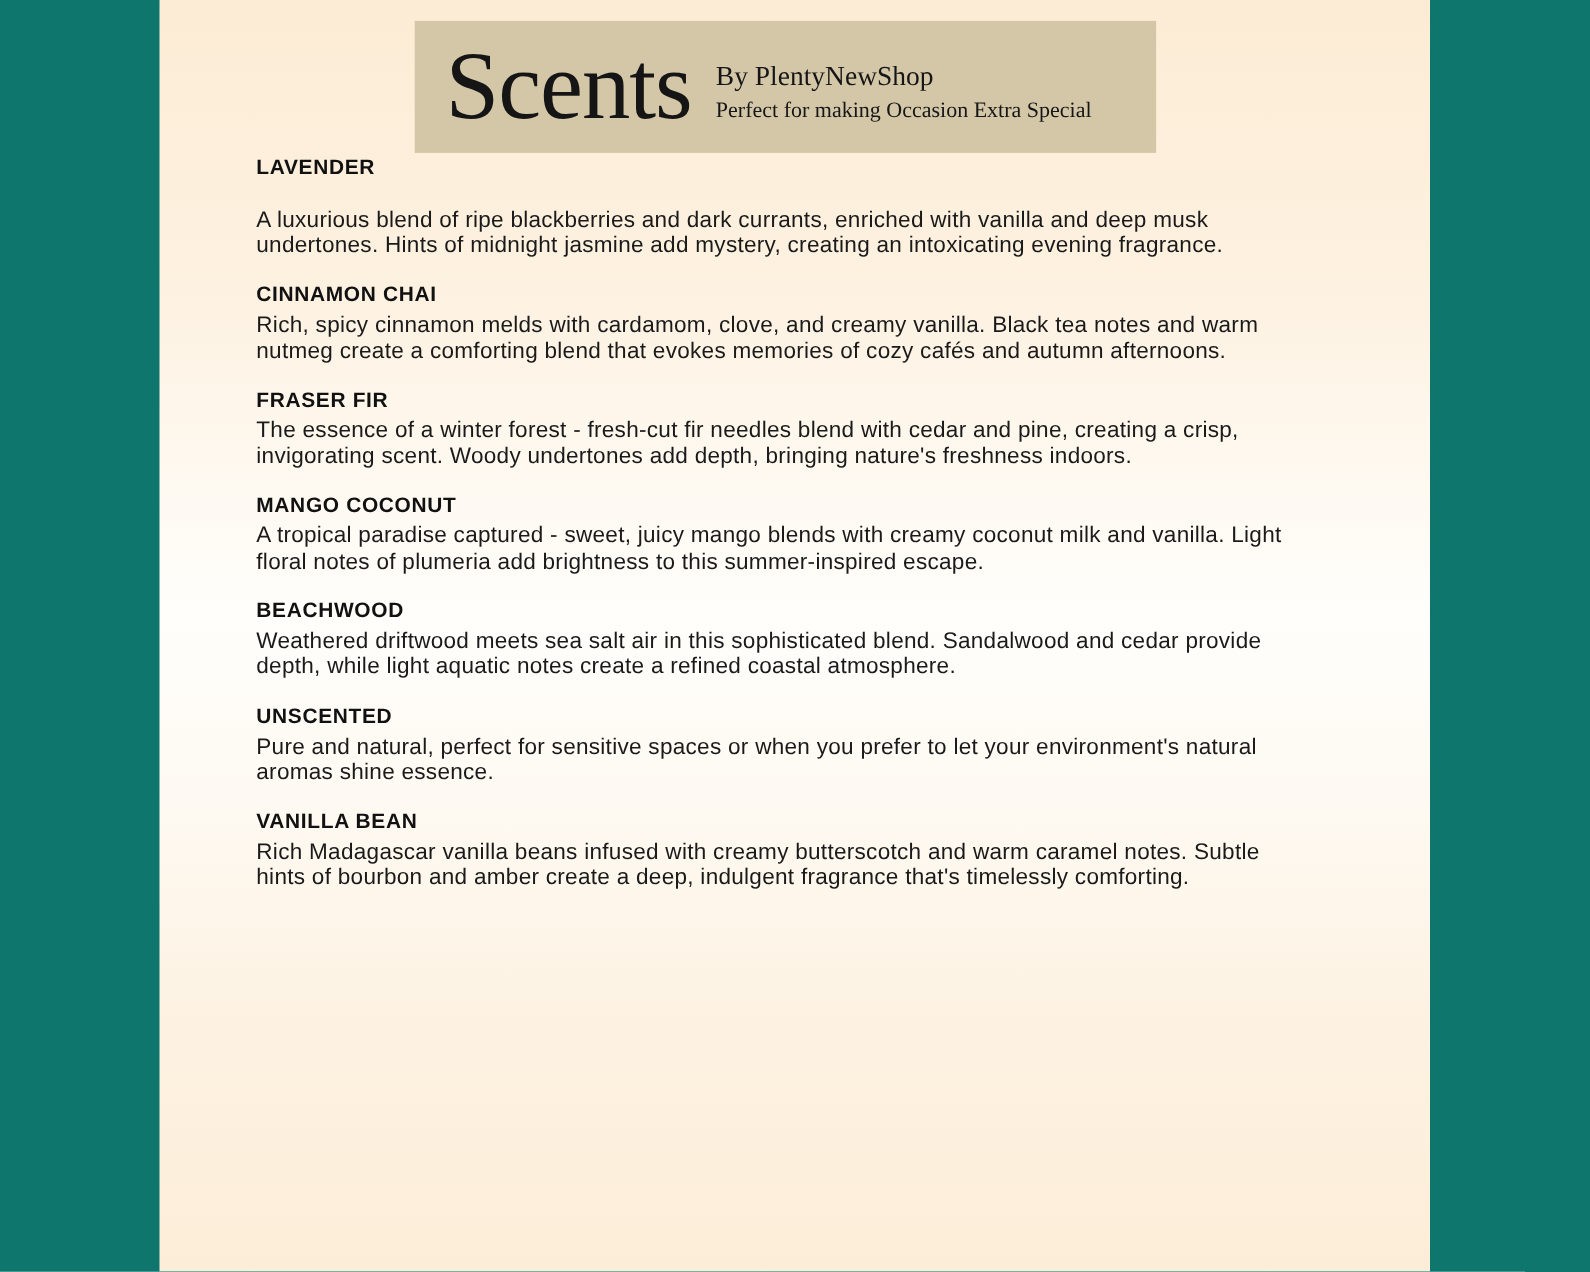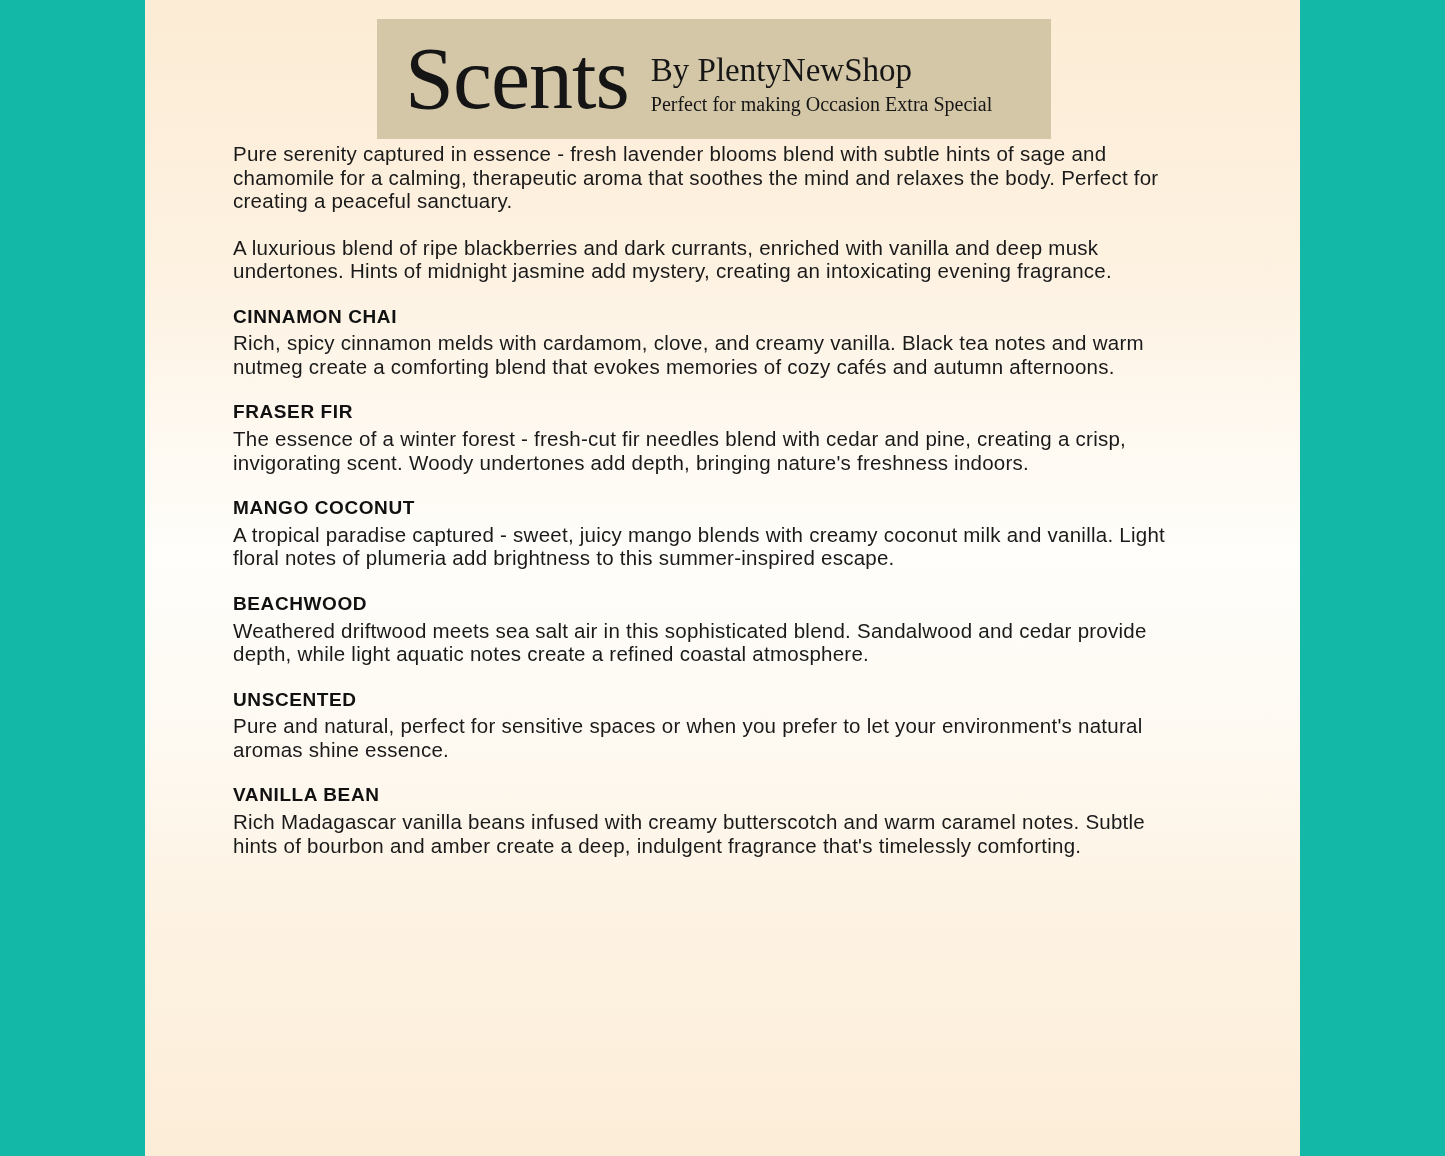--- a/index.html
+++ b/index.html
@@ -3,21 +3,21 @@
 <meta charset="utf-8">
 <style>
   html, body {
     margin: 0;
     padding: 0;
   }
   .canvas {
     position: relative;
     width: 1445px;
     height: 1156px;
-    background: #14b8a6;
+    background: #0f766e;
     overflow: hidden;
     font-family: "Liberation Sans", sans-serif;
     text-decoration: underline;
   }
   .content-column {
     position: absolute;
     left: 145px;
     top: 0;
     width: 1155px;
     height: 1156px;
@@ -51,21 +51,21 @@
     white-space: nowrap;
   }
   .header-right {
     display: flex;
     flex-direction: column;
     justify-content: center;
     padding-top: 10px;
   }
   .header-byline {
     font-family: "Liberation Serif", serif;
-    font-size: 33px;
+    font-size: 25px;
     color: #161616;
     line-height: 1.15;
     white-space: nowrap;
   }
   .header-tagline {
     font-family: "Liberation Serif", serif;
     font-size: 20px;
     color: #161616;
     margin-top: 4px;
     white-space: nowrap;
@@ -106,21 +106,21 @@
     <div class="header-box">
       <div class="header-title">Scents</div>
       <div class="header-right">
         <div class="header-byline">By PlentyNewShop</div>
         <div class="header-tagline">Perfect for making Occasion Extra Special</div>
       </div>
     </div>
 
     <div class="scent-list">
   <div class="scent-section">
-    <p class="scent-description">Pure serenity captured in essence - fresh lavender blooms blend with subtle hints of sage and chamomile for a calming, therapeutic aroma that soothes the mind and relaxes the body. Perfect for creating a peaceful sanctuary.</p>
+    <div class="scent-name">LAVENDER</div>
   </div>
 
   <div class="scent-section">
     <p class="scent-description">A luxurious blend of ripe blackberries and dark currants, enriched with vanilla and deep musk undertones. Hints of midnight jasmine add mystery, creating an intoxicating evening fragrance.</p>
   </div>
 
 
   <div class="scent-section">
     <div class="scent-name">CINNAMON CHAI</div>
     <p class="scent-description">Rich, spicy cinnamon melds with cardamom, clove, and creamy vanilla. Black tea notes and warm nutmeg create a comforting blend that evokes memories of cozy cafés and autumn afternoons.</p>

